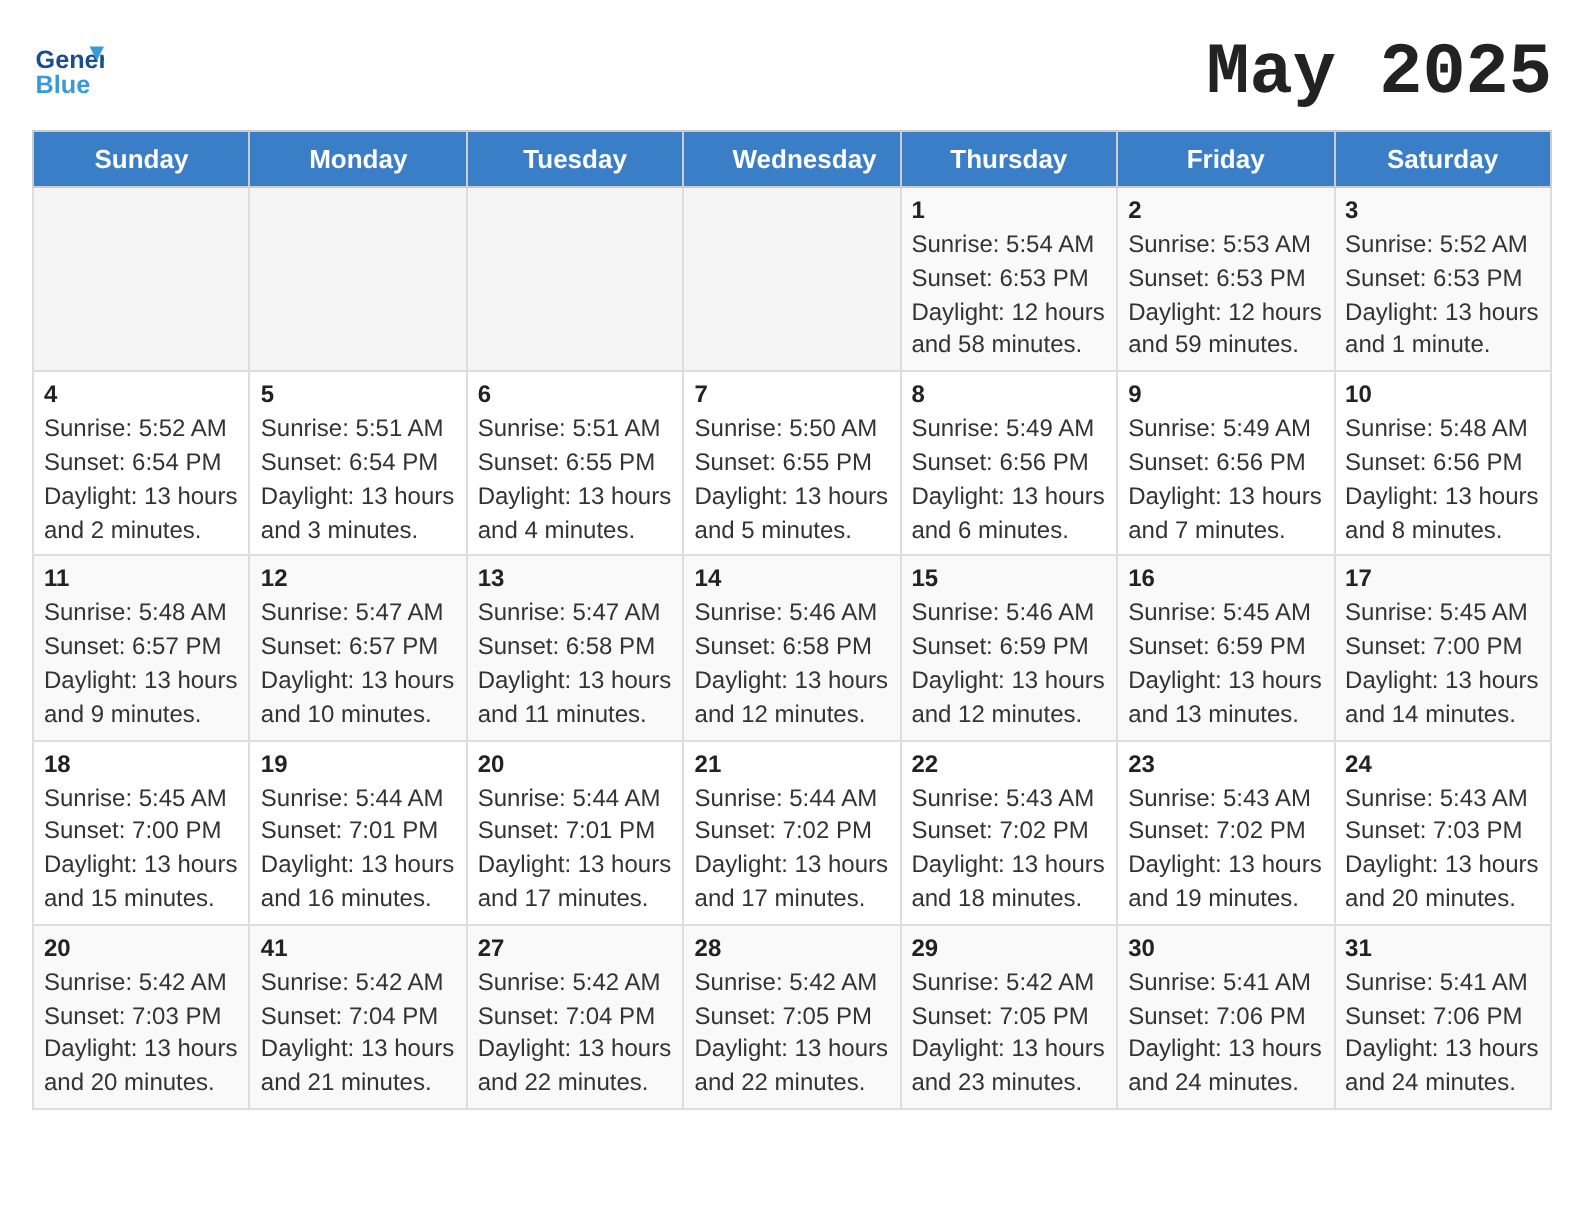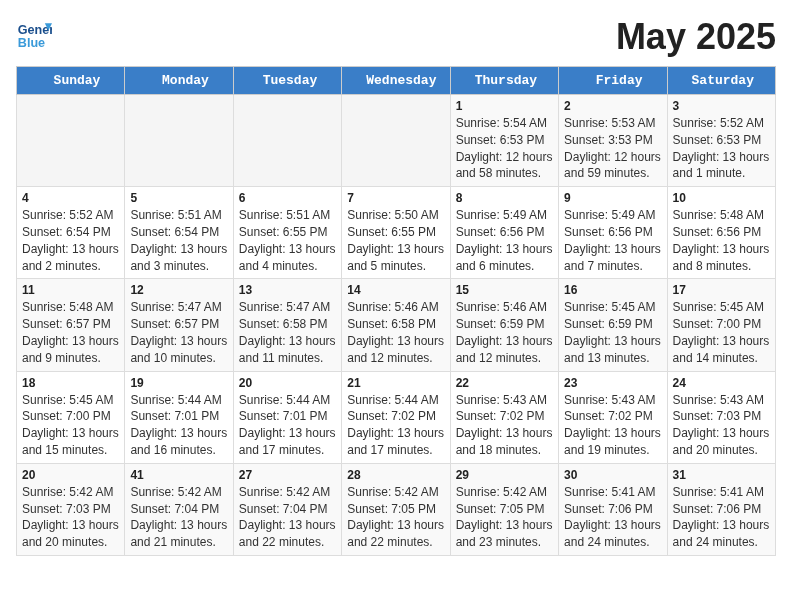--- a/index.html
+++ b/index.html
@@ -20,43 +20,43 @@
       display: flex;
       align-items: center;
       gap: 6px;
     }
     .logo-icon {
       width: 36px;
       height: 36px;
     }
     .title-area {
       text-align: center;
+      font-family: Liberation Mono, monospace;
     }
     .month-title {
       font-size: 36px;
       font-weight: bold;
       color: #222;
     }
     .location-title {
       font-size: 16px;
       color: #444;
     }
     table {
       width: 100%;
       border-collapse: collapse;
       table-layout: fixed;
     }
     thead tr th {
       background: #3a7ec8;
       color: #fff;
-      text-align: right;
+      text-align: center;
       padding: 6px 24px;
       font-size: 13px;
       border: 1px solid #ccc;
-      font-family: Liberation Mono, monospace;
     }
     tbody tr td {
       vertical-align: top;
       border: 1px solid #ddd;
       padding: 4px 5px;
       font-size: 10.5px;
       color: #333;
       height: 82px;
       background: #fff;
     }
@@ -115,21 +115,21 @@
         <td>
           <div class="day-number">1</div>
           <div class="day-info" style="white-space: pre-line;">Sunrise: 5:54 AM
 Sunset: 6:53 PM
 Daylight: 12 hours
 and 58 minutes.</div>
         </td>
         <td>
           <div class="day-number">2</div>
           <div class="day-info" style="white-space: pre-line;">Sunrise: 5:53 AM
-Sunset: 3:53 PM
+Sunset: 6:53 PM
 Daylight: 12 hours
 and 59 minutes.</div>
         </td>
         <td>
           <div class="day-number">3</div>
           <div class="day-info" style="white-space: pre-line;">Sunrise: 5:52 AM
 Sunset: 6:53 PM
 Daylight: 13 hours
 and 1 minute.</div>
         </td>

